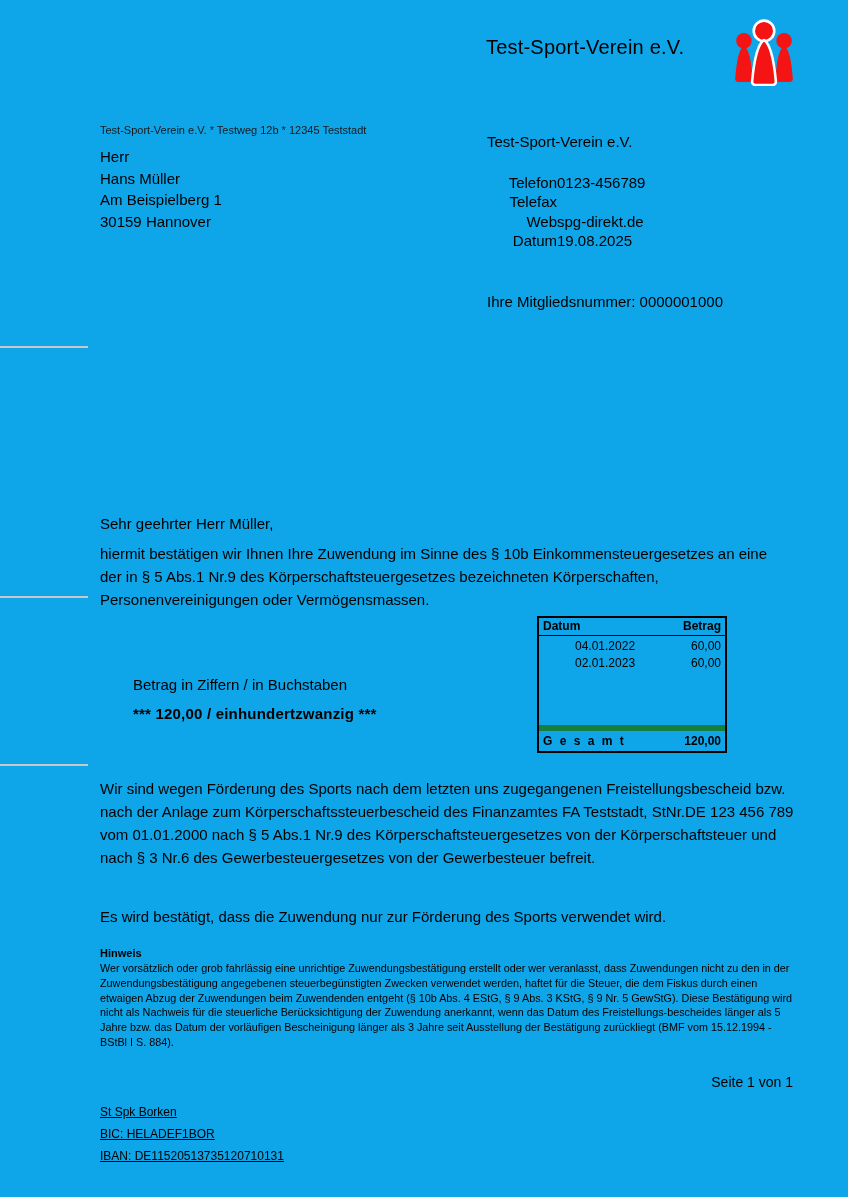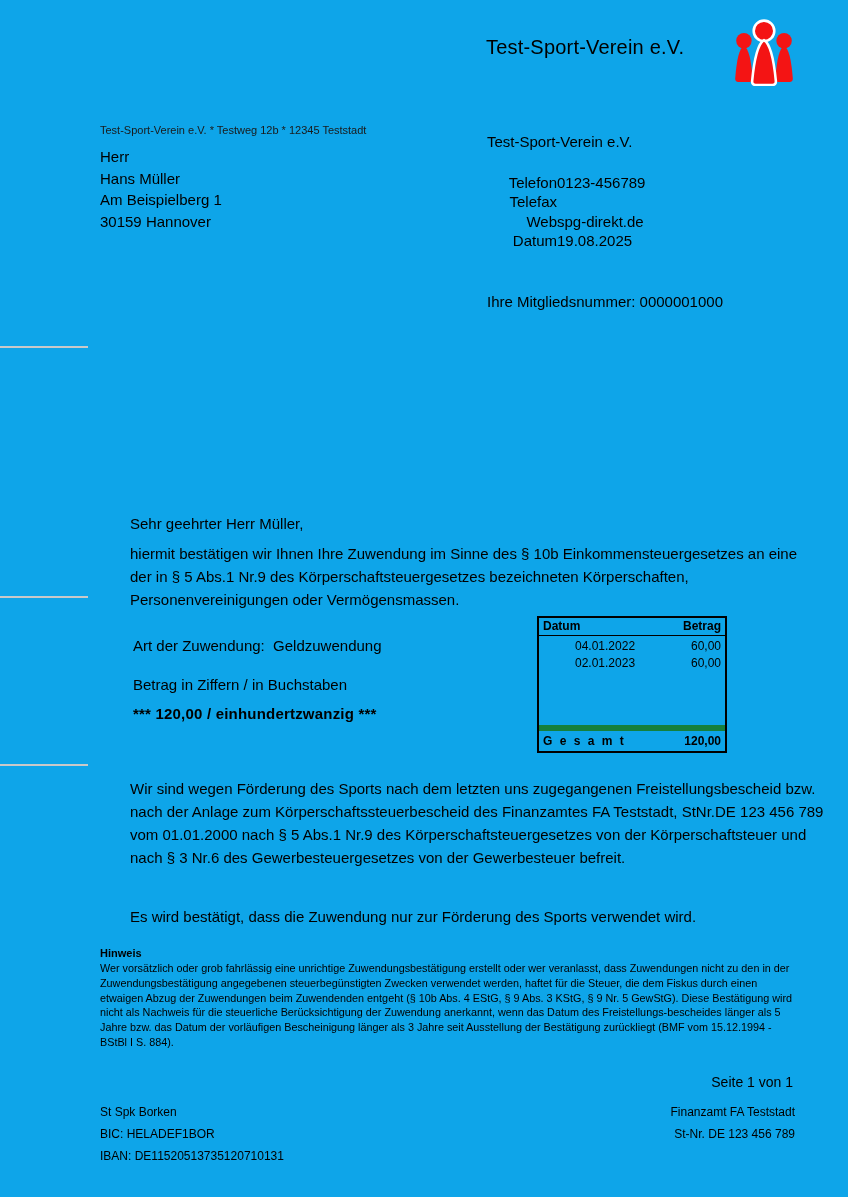--- a/index.html
+++ b/index.html
@@ -10,38 +10,38 @@
   .abs{position:absolute;}
   .fold-mark{position:absolute;left:0;width:88px;height:2px;background:#c9c9c9;}
   .org-header{font-size:20px;letter-spacing:.2px;}
   .sender-line{font-size:11px;color:#1a1a1a;}
   .recipient div{font-size:15px;line-height:21.5px;}
   .contact-org{font-size:15px;}
   .contact-row{display:flex;font-size:15px;line-height:19.4px;}
   .contact-row .lbl{width:70px;flex:0 0 70px;text-align:right;}
   .membership{font-size:15px;}
   .letter-title{font-size:17.5px;font-weight:bold;}
-  .body-text{font-size:15px;line-height:23px;margin-left:30px;}
+  .body-text{font-size:15px;line-height:23px;}
   .indent-row{font-size:15px;}
   .amount-strong{font-size:15px;font-weight:bold;letter-spacing:.2px;}
   .donation-table{
     width:190px;height:137px;border:2px solid #000;box-sizing:border-box;
     display:flex;flex-direction:column;font-size:12px;
   }
   .t-head,.t-row,.t-total{display:flex;justify-content:space-between;padding:1px 4px 0 4px;}
   .t-head{font-weight:bold;border-bottom:1px solid #000;padding-bottom:2px;}
   .t-row{padding-top:3px;padding-left:36px;}
   .t-spacer{flex:1;}
   .t-total{font-weight:bold;border-top:6px solid #15803d;padding:3px 4px;}
   .t-total .tl{letter-spacing:2px;}
   .right{text-align:right;}
   .notice-title{font-size:11px;font-weight:bold;}
   .notice-text{font-size:10.8px;line-height:14.8px;}
   .page-number{font-size:14px;text-align:right;margin-left:16px;}
-  .footer-block div{font-size:12px;line-height:22px;}
+  .footer-block div{font-size:12px;line-height:22px;text-decoration:underline;}
   .footer-right{text-align:right;}
 </style>
 </head>
 <body>
 
 <div class="page">
 
   <div class="fold-mark" style="top:346px"></div>
   <div class="fold-mark" style="top:596px"></div>
   <div class="fold-mark" style="top:764px"></div>
@@ -90,24 +90,20 @@
     </div>
   </div>
 
   <div class="abs membership" style="left:487px;top:293px">Ihre Mitgliedsnummer: 0000001000</div>
 
 
   <div class="abs body-text" style="left:100px;top:512px">Sehr geehrter Herr Müller,</div>
 
   <div class="abs body-text" style="left:100px;top:542px;width:678px">hiermit bestätigen wir Ihnen Ihre Zuwendung im Sinne des § 10b Einkommensteuergesetzes an eine der in § 5 Abs.1 Nr.9 des Körperschaftsteuergesetzes bezeichneten Körperschaften, Personenvereinigungen oder Vermögensmassen.</div>
 
-  <div class="abs indent-row" style="left:133px;top:637px">
-    <span>Art der Zuwendung:</span>&nbsp;
-    <span>Geldzuwendung</span>
-  </div>
 
   <div class="abs indent-row" style="left:133px;top:676px">Betrag in Ziffern / in Buchstaben</div>
 
   <div class="abs amount-strong" style="left:133px;top:705px">*** 120,00 / einhundertzwanzig ***</div>
 
   <div class="abs donation-table" style="left:537px;top:616px">
     <div class="t-head">
       <span>Datum</span>
       <span class="right">Betrag</span>
     </div>
@@ -134,18 +130,14 @@
   <div class="abs notice-text" style="left:100px;top:961px;width:694px">Wer vorsätzlich oder grob fahrlässig eine unrichtige Zuwendungsbestätigung erstellt oder wer veranlasst, dass Zuwendungen nicht zu den in der Zuwendungsbestätigung angegebenen steuerbegünstigten Zwecken verwendet werden, haftet für die Steuer, die dem Fiskus durch einen etwaigen Abzug der Zuwendungen beim Zuwendenden entgeht (§ 10b Abs. 4 EStG, § 9 Abs. 3 KStG, § 9 Nr. 5 GewStG). Diese Bestätigung wird nicht als Nachweis für die steuerliche Berücksichtigung der Zuwendung anerkannt, wenn das Datum des Freistellungs-bescheides länger als 5 Jahre bzw. das Datum der vorläufigen Bescheinigung länger als 3 Jahre seit Ausstellung der Bestätigung zurückliegt (BMF vom 15.12.1994 - BStBl I S. 884).</div>
 
   <div class="abs page-number" style="right:55px;top:1074px">Seite 1 von 1</div>
 
   <div class="abs footer-block" style="left:100px;top:1101px">
     <div>St Spk Borken</div>
     <div>BIC: HELADEF1BOR</div>
     <div>IBAN:  DE11520513735120710131</div>
   </div>
 
-  <div class="abs footer-block footer-right" style="right:53px;top:1101px">
-    <div>Finanzamt FA Teststadt</div>
-    <div>St-Nr. DE 123 456 789</div>
-  </div>
 
 </div>
 
 </body></html>

